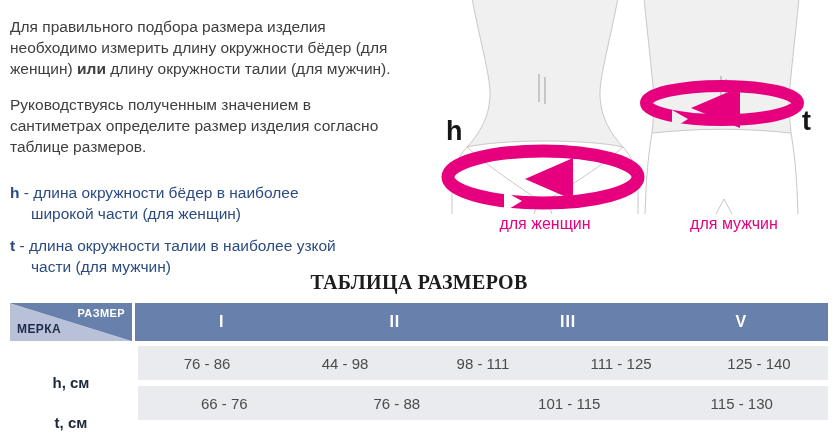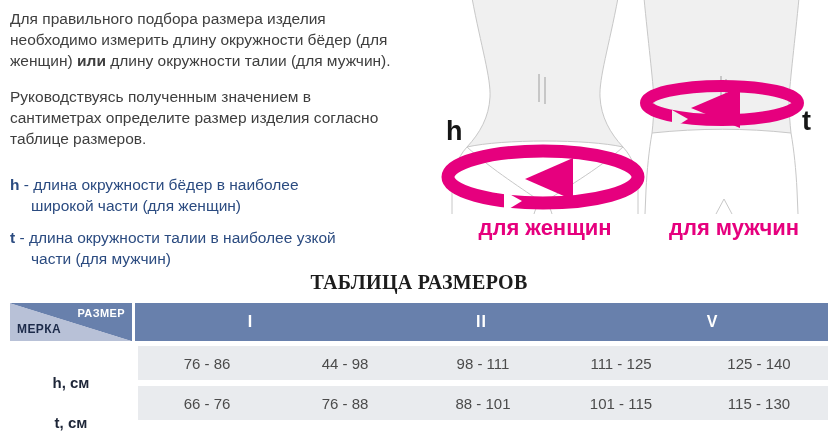--- a/index.html
+++ b/index.html
@@ -2,35 +2,35 @@
 <html><head>
 <meta charset="utf-8">
 <style>
   * { margin:0; padding:0; box-sizing:border-box; }
   html,body { background:#fff; }
   .page {
     position:relative; width:838px; height:433px; background:#ffffff;
     font-family:"Liberation Sans", sans-serif; overflow:hidden;
   }
   
-  .intro { position:absolute; left:10px; top:8px; width:430px; }
+  .intro { position:absolute; left:10px; top:16px; width:430px; }
   .para { font-size:15.5px; line-height:21px; color:#3e3e3e; margin-bottom:15px; }
   .para b { font-weight:bold; }
   .defs { margin-top:25px; }
   .def { font-size:15.5px; line-height:21px; color:#2b4b80; margin-bottom:11px; }
   .def .letter { font-weight:bold; }
   .def-line2 { padding-left:21px; }
   
   .fig-svg { position:absolute; top:0; }
   .fig-letter {
     position:absolute; font-size:27px; font-weight:bold; color:#161616; line-height:1;
   }
   .fig-caption {
     position:absolute; top:215px; text-align:center;
-    font-size:22px; font-weight:bold; color:#e6007e;
+    font-size:16px; font-weight:normal; color:#e6007e;
   }
   
   .table-title {
     position:absolute; left:0; top:271px; width:838px; text-align:center;
     font-size:20px; font-weight:bold; color:#1c1c1c; letter-spacing:0.3px;font-family:Liberation Serif, serif;
   }
   .size-table { position:absolute; left:10px; top:303px; width:818px; }
   .thead { display:flex; height:38px; margin-bottom:5px; }
   .corner {
     position:relative; width:122px; height:38px; background:#6880ac;
@@ -121,40 +121,40 @@
 
   <div class="size-table">
     <div class="thead">
       <div class="corner">
         <span class="corner-top">РАЗМЕР</span>
         <span class="corner-bottom">МЕРКА</span>
       </div>
       <div class="head-cols">
         <div class="head-cell">I</div>
         <div class="head-cell">II</div>
+        <div class="head-cell">III</div>
         <div class="head-cell">V</div>
       </div>
     </div>
 
     <div class="trow">
       <div class="row-label">h, см</div>
       <div class="row-values">
         <div class="val-cell">76 - 86</div>
         <div class="val-cell">44 - 98</div>
         <div class="val-cell">98 - 111</div>
         <div class="val-cell">111 - 125</div>
         <div class="val-cell">125 - 140</div>
       </div>
     </div>
 
     <div class="trow">
       <div class="row-label">t, см</div>
       <div class="row-values">
         <div class="val-cell">66 - 76</div>
         <div class="val-cell">76 - 88</div>
-        <div class="val-cell">88 - 101</div>
         <div class="val-cell">101 - 115</div>
         <div class="val-cell">115 - 130</div>
       </div>
     </div>
   </div>
 
 </div>
 
 </body></html>

